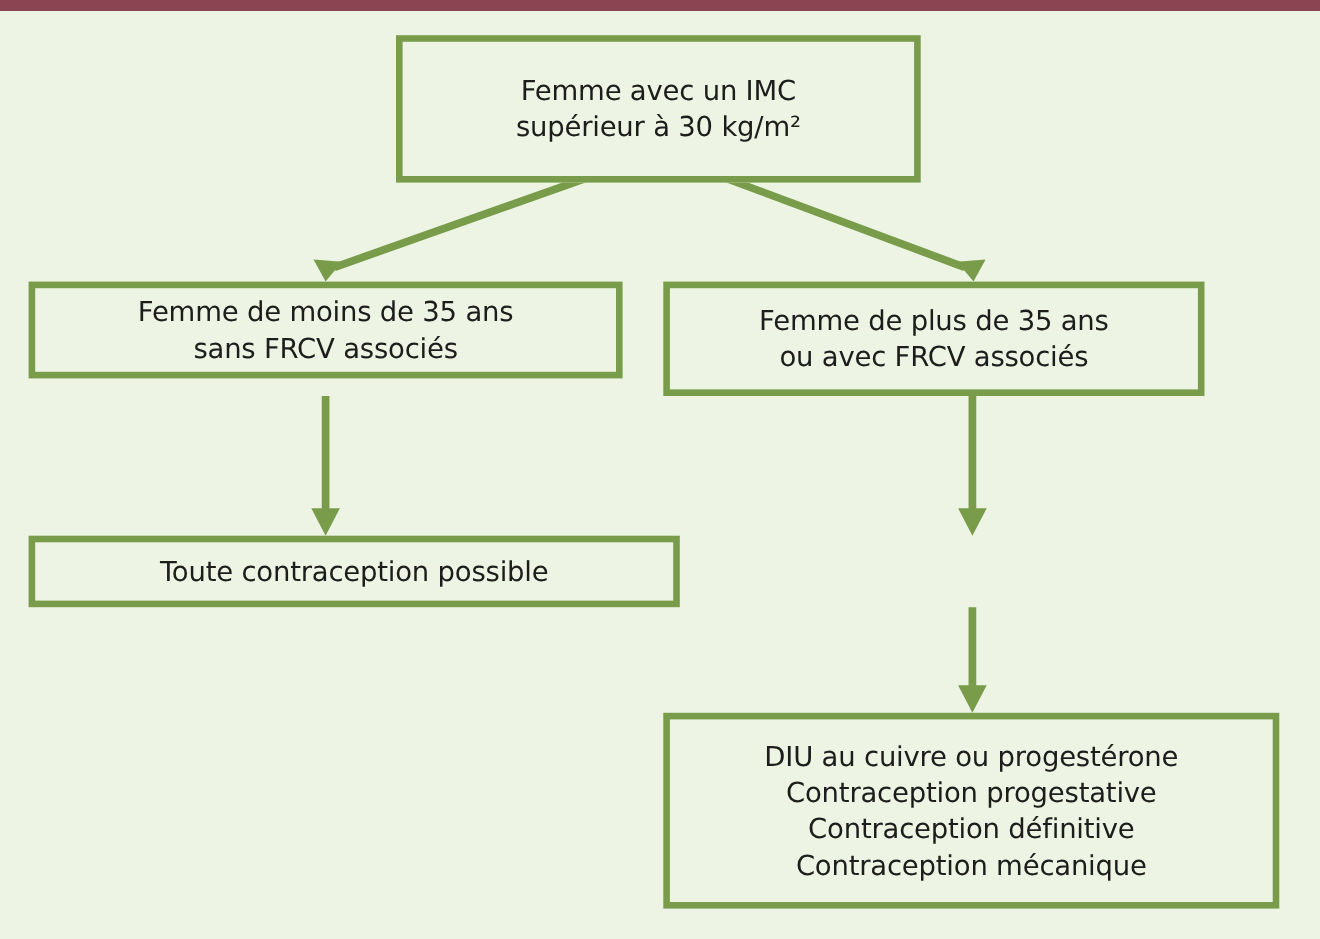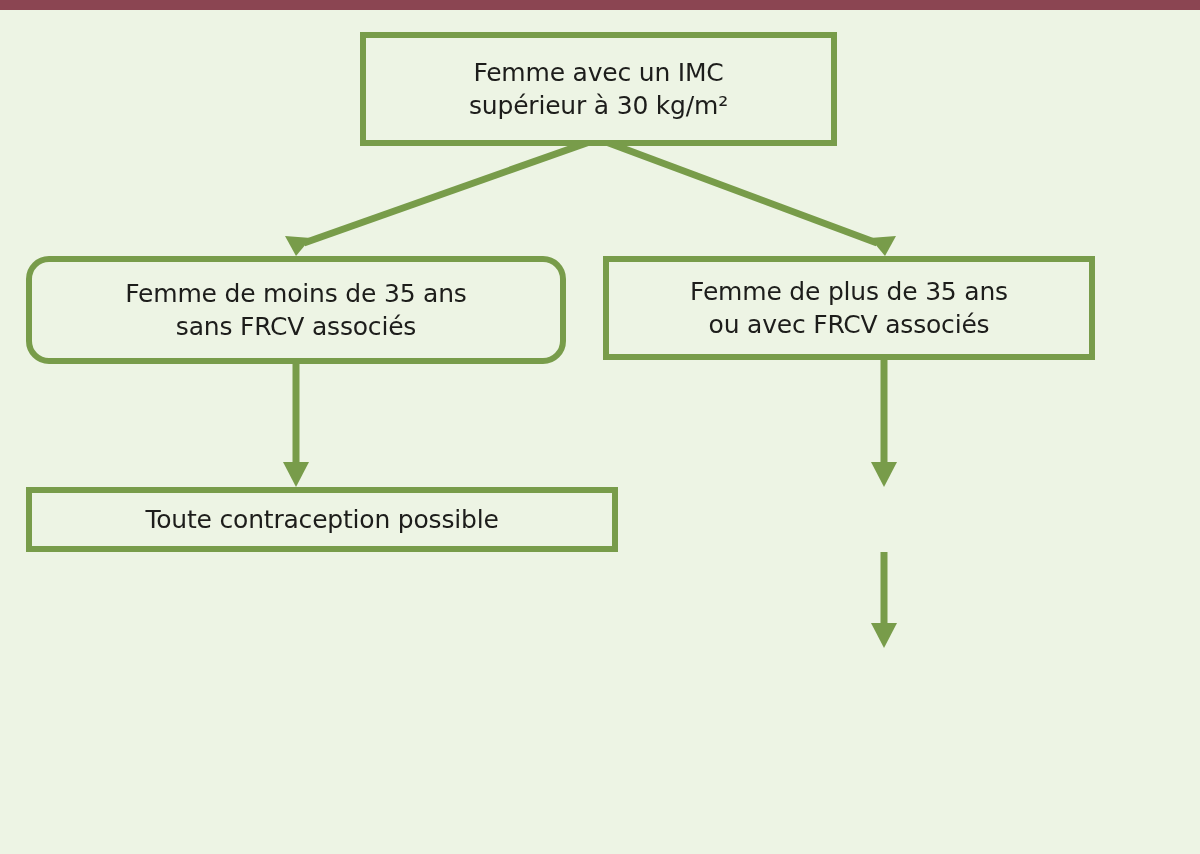--- a/index.html
+++ b/index.html
@@ -44,22 +44,22 @@
     letter-spacing: -0.2px;
     white-space: pre-line;
   }
   .node .node-text {
     display: block;
     width: 100%;
     white-space: pre-line;
   }
 
   
-  #node-root      { left: 360px; top: 32px;  width: 477px; height: 114px; }
-  #node-left-1    { left: 26px;  top: 256px; width: 540px; height: 108px; border-radius: 23px; }
+  #node-root      { left: 360px; top: 32px;  width: 477px; height: 134px; }
+  #node-left-1    { left: 26px;  top: 256px; width: 540px; height: 88px; }
   #node-right-1   { left: 603px; top: 256px; width: 492px; height: 104px; }
   #node-left-2    { left: 26px;  top: 487px; width: 592px; height: 65px;  }
   #node-right-2   { left: 603px; top: 487px; width: 560px; height: 65px;  }
   #node-right-3   { left: 603px; top: 648px; width: 560px; height: 178px; }
 
   #arrow-layer {
     position: absolute;
     left: 0; top: 0;
     width: 1200px;
     height: 854px;
@@ -114,14 +114,20 @@
   <div class="node" id="node-right-1">
     <span class="node-text">Femme de plus de 35 ans
 ou avec FRCV associés</span>
   </div>
 
   <div class="node" id="node-left-2">
     <span class="node-text">Toute contraception possible</span>
   </div>
 
 
+  <div class="node" id="node-right-3">
+    <span class="node-text">DIU au cuivre ou progestérone
+Contraception progestative
+Contraception définitive
+Contraception mécanique</span>
+  </div>
 
 </div>
 
 </body></html>

